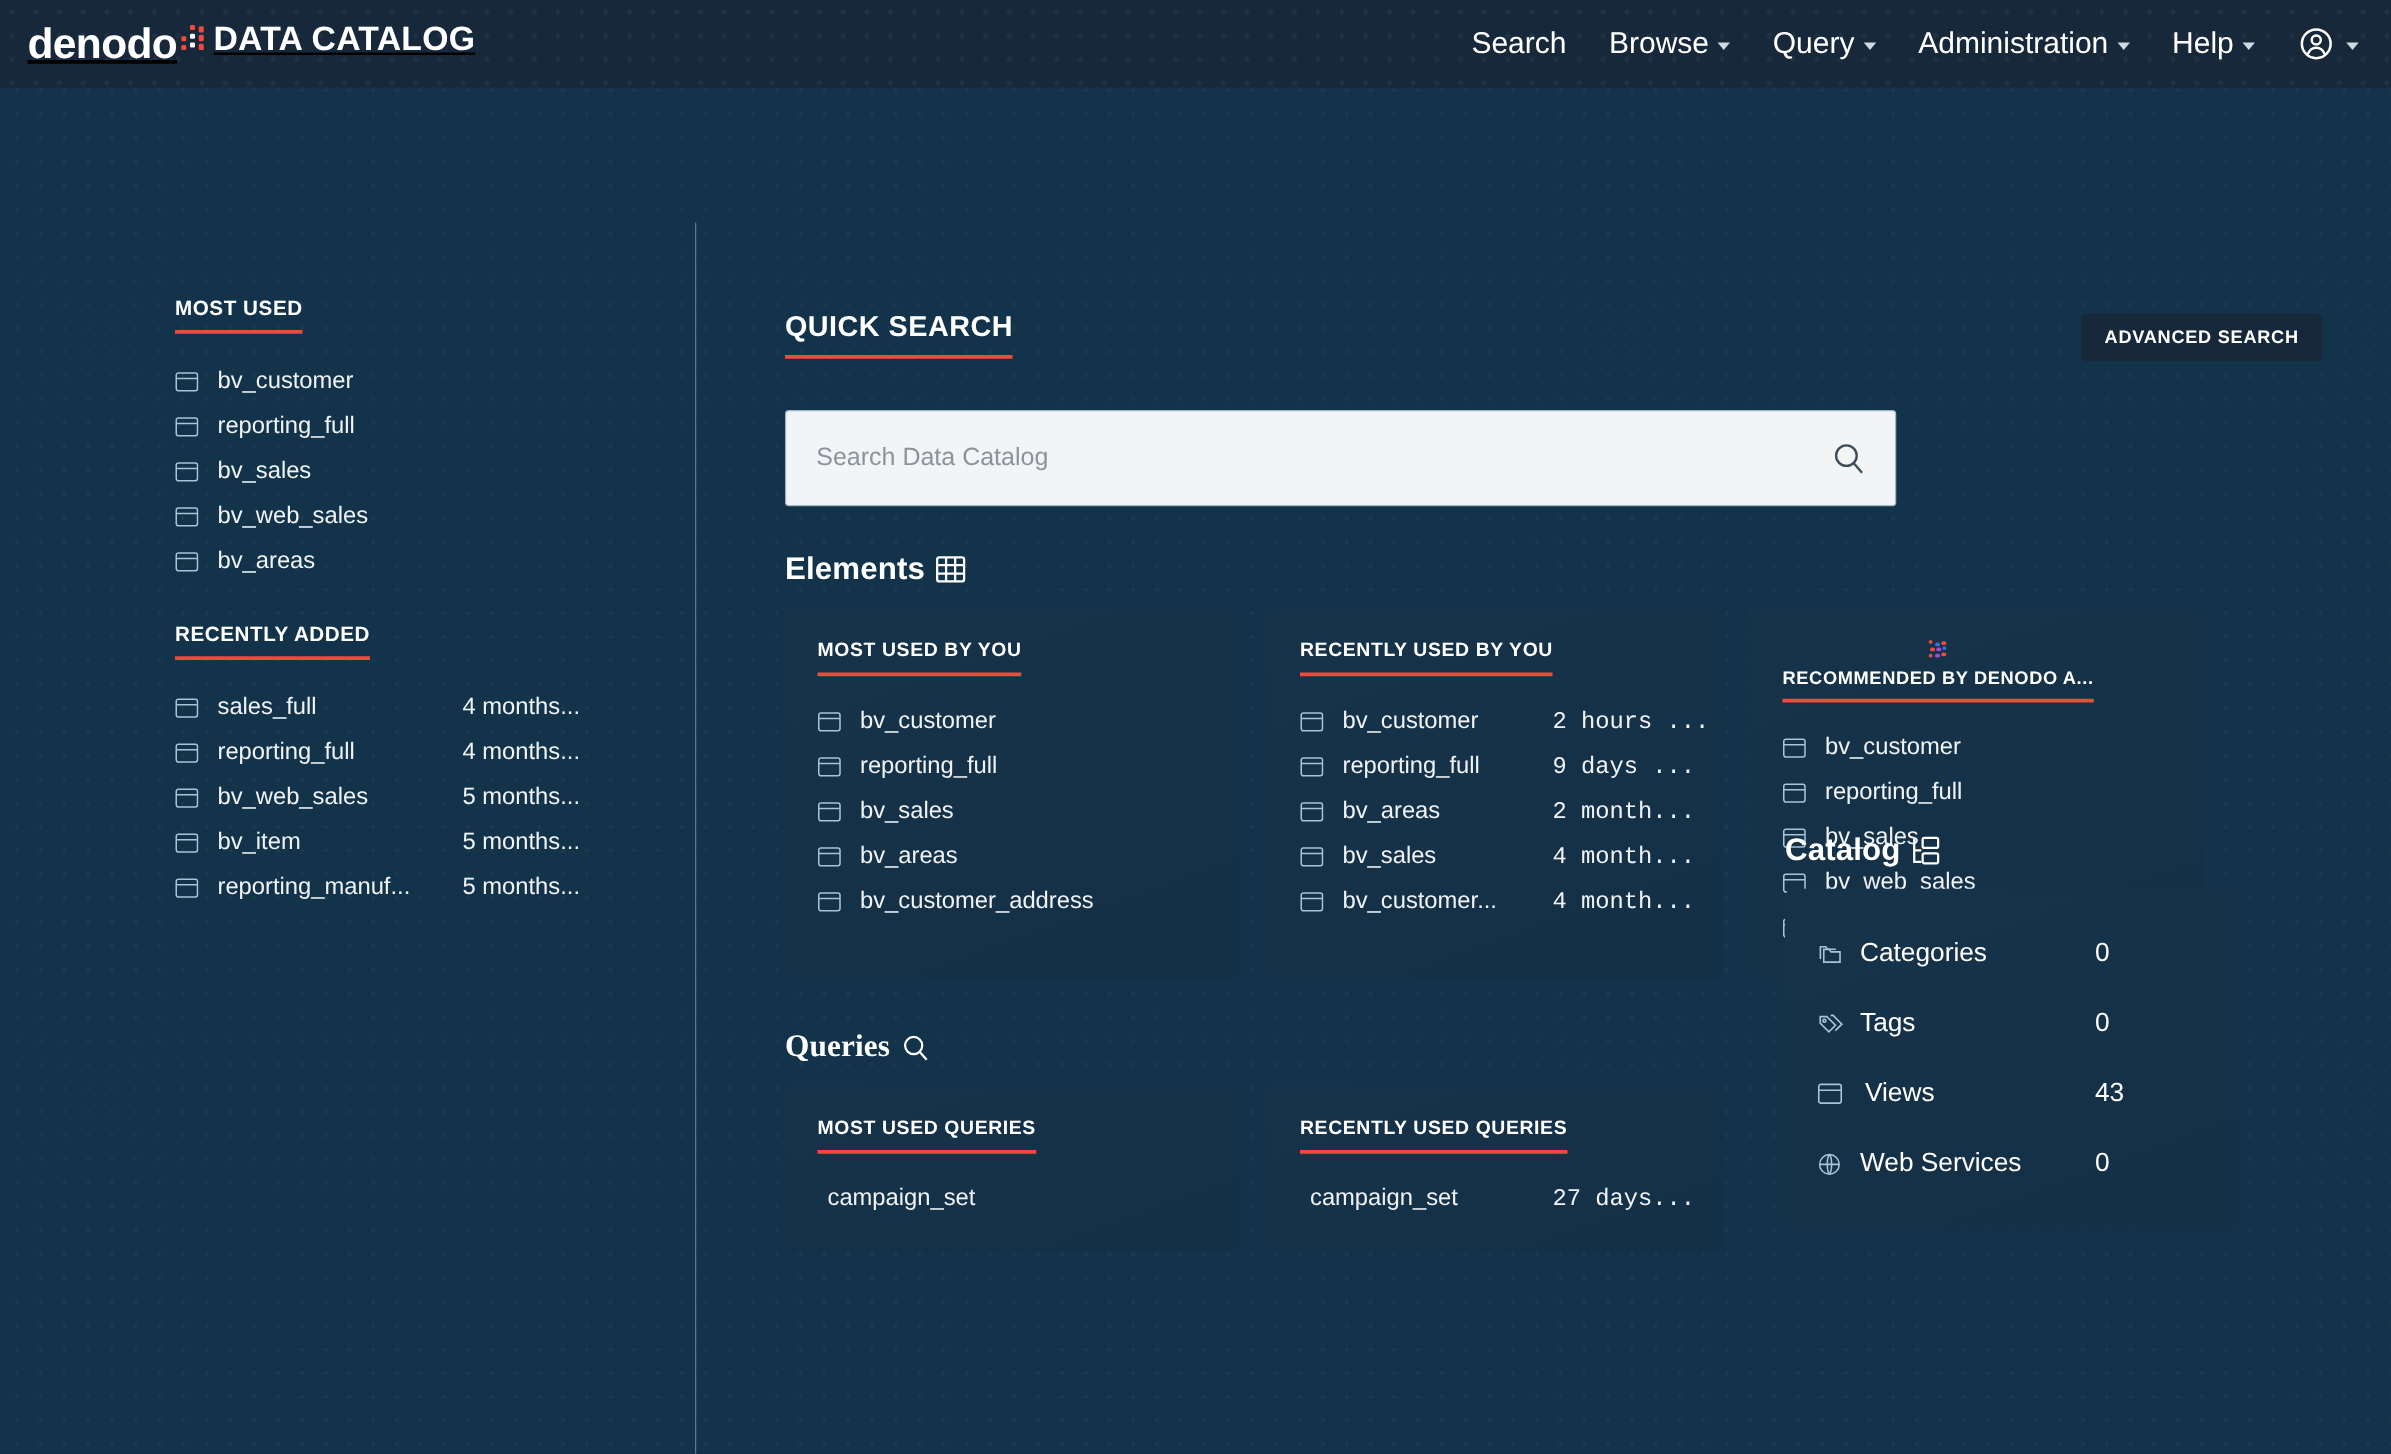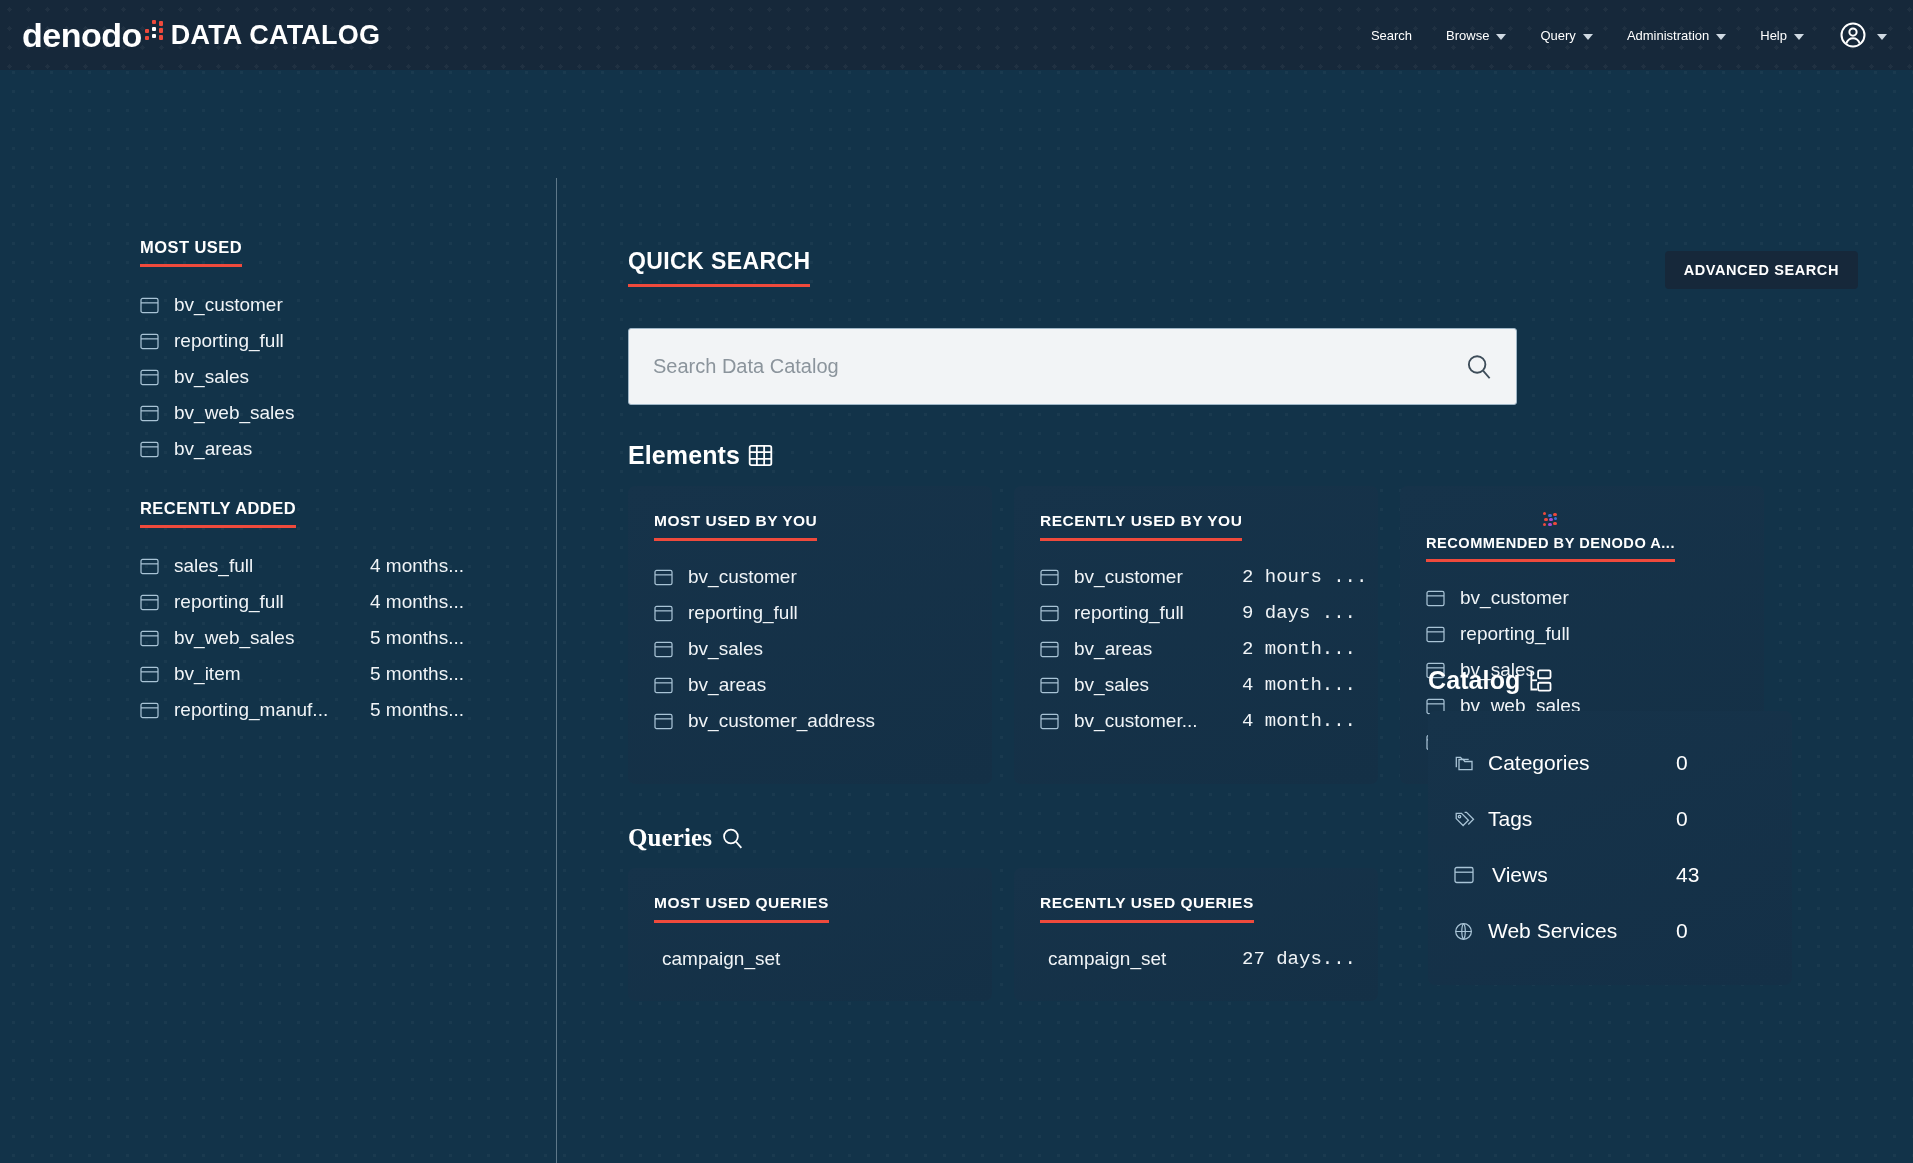--- a/index.html
+++ b/index.html
@@ -43,23 +43,24 @@
     height: 70px;
     background: #16283a;
     background-image: radial-gradient(rgba(255,255,255,0.045) 2px, transparent 2.1px);
     background-size: 19px 19px;
     display: flex;
     align-items: center;
     z-index: 5;
   }
   .brand {
     display: flex;
-    align-items: center;
+    align-items: flex-start;
     margin-left: 22px;
     user-select: none;
+    text-decoration: underline;
   }
   .brand-denodo {
     font-size: 34px;
     font-weight: 700;
     color: #ffffff;
     letter-spacing: -0.5px;
     font-family: "Liberation Sans", sans-serif;
   }
   .brand-mark {
     position: relative;
@@ -88,21 +89,21 @@
     margin-right: 26px;
     display: flex;
     align-items: center;
     gap: 34px;
   }
   .nav-item {
     display: flex;
     align-items: center;
     gap: 7px;
     color: #ffffff;
-    font-size: 13px;
+    font-size: 24px;
     cursor: pointer;
     white-space: nowrap;
   }
   .caret {
     width: 0; height: 0;
     border-left: 5.5px solid transparent;
     border-right: 5.5px solid transparent;
     border-top: 6.5px solid #cfd9e2;
     display: inline-block;
     margin-top: 3px;

